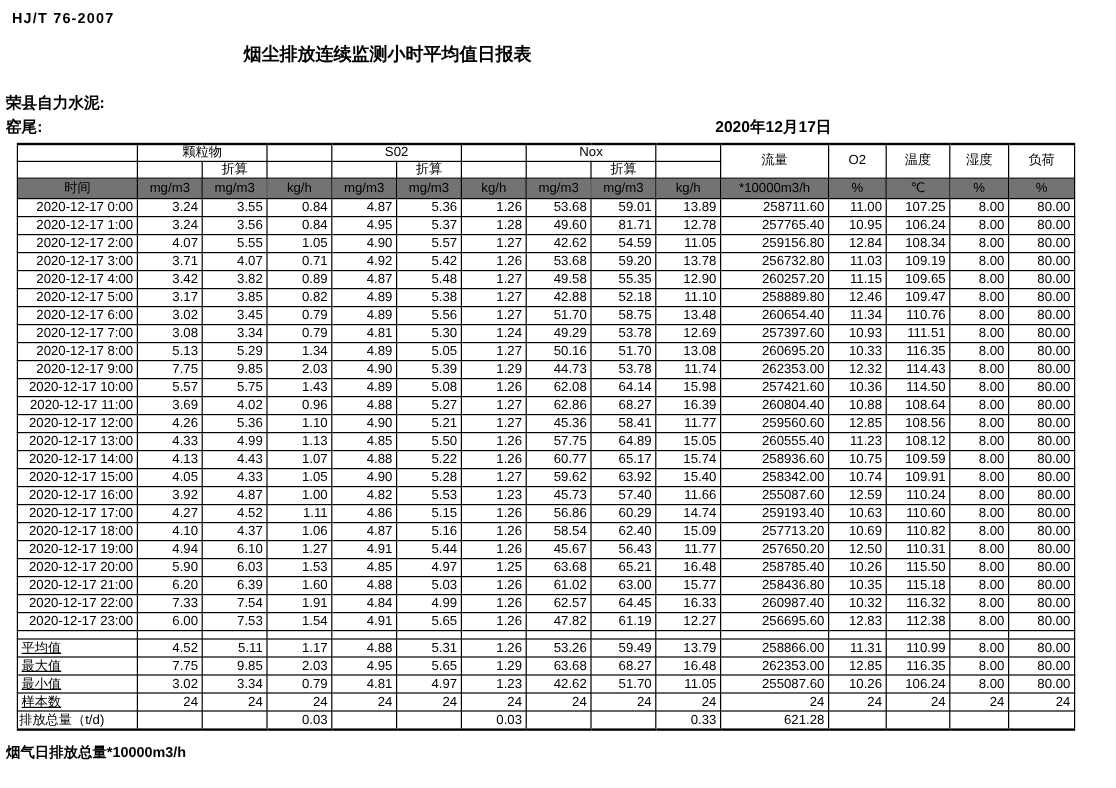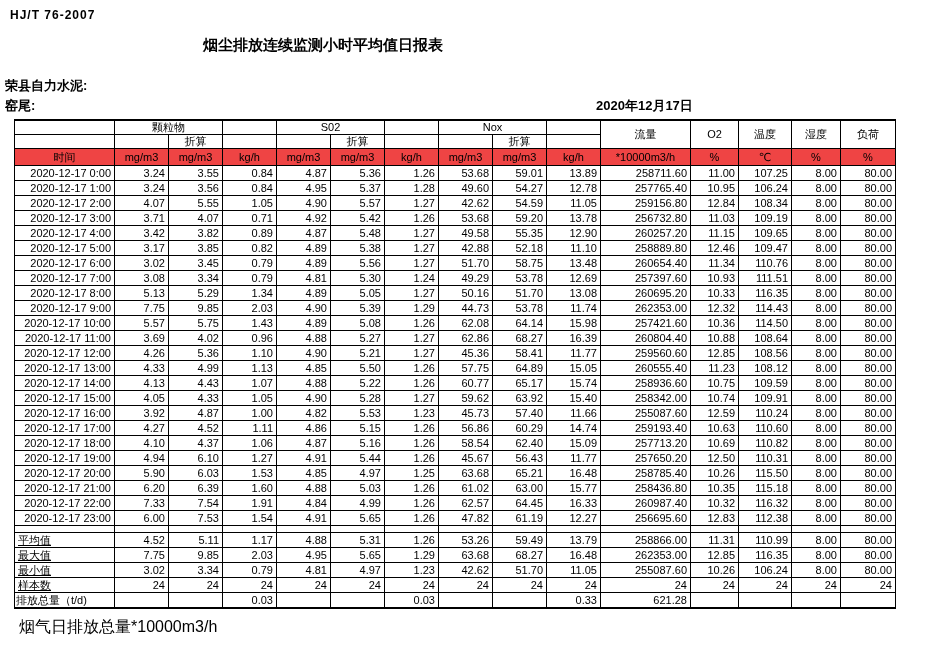--- a/index.html
+++ b/index.html
@@ -8,29 +8,29 @@
   .title{font-weight:bold;font-size:15px;margin:14px 0 0 203px;}
   .company{font-weight:bold;font-size:13px;margin:22px 0 0 5px;}
   .loc-line{position:relative;font-weight:bold;font-size:13px;margin:2px 0 4px 5px;height:18px;}
   .date{position:absolute;left:555px;top:0;font-weight:bold;margin-left:36px;}
   table{border-collapse:collapse;margin-left:14px;table-layout:fixed;}
   td{border:1px solid #000;font-size:11px;height:14px;line-height:13px;padding:0 3px;
      overflow:hidden;white-space:nowrap;}
   thead td{text-align:center;}
   tr.h1 td{height:13px;}
   tr.h2 td{height:11px;font-size:11px;}
-  tr.units td{height:16px;background:#ef4444;}
+  tr.units td{height:16px;background:#737373;}
   tr.h1 td{border-top:2px solid #000;}
   tr.total td{border-bottom:2px solid #000;}
   td.c{text-align:right;}
   td.r{text-align:right;}
   tr.spacer td{height:6px;}
   td.slabel{text-align:left;text-decoration:underline;}
   .tot-label{position:relative;left:-13px;white-space:nowrap;}
-  .footer{font-size:16px;margin:10px 0 0 19px;line-height:16px;}
+  .footer{font-size:12px;margin:10px 0 0 5px;line-height:16px;font-weight:bold;}
   .footer .row2{position:relative;height:18px;margin-top:2px;}
   .footer .unit{position:absolute;left:170px;top:0;}
 </style>
 </head>
 <body>
 
 <div class="doc-code">HJ/T  76-2007</div>
 <div class="title">烟尘排放连续监测小时平均值日报表</div>
 <div class="company">荣县自力水泥:</div>
 <div class="loc-line">
@@ -121,21 +121,21 @@
       </tr>
       <tr>
         <td class="c">2020-12-17  1:00</td>
         <td class="r">3.24</td>
         <td class="r">3.56</td>
         <td class="r">0.84</td>
         <td class="r">4.95</td>
         <td class="r">5.37</td>
         <td class="r">1.28</td>
         <td class="r">49.60</td>
-        <td class="r">54.27</td>
+        <td class="r">81.71</td>
         <td class="r">12.78</td>
         <td class="r">257765.40</td>
         <td class="r">10.95</td>
         <td class="r">106.24</td>
         <td class="r">8.00</td>
         <td class="r">80.00</td>
       </tr>
       <tr>
         <td class="c">2020-12-17  2:00</td>
         <td class="r">4.07</td>

